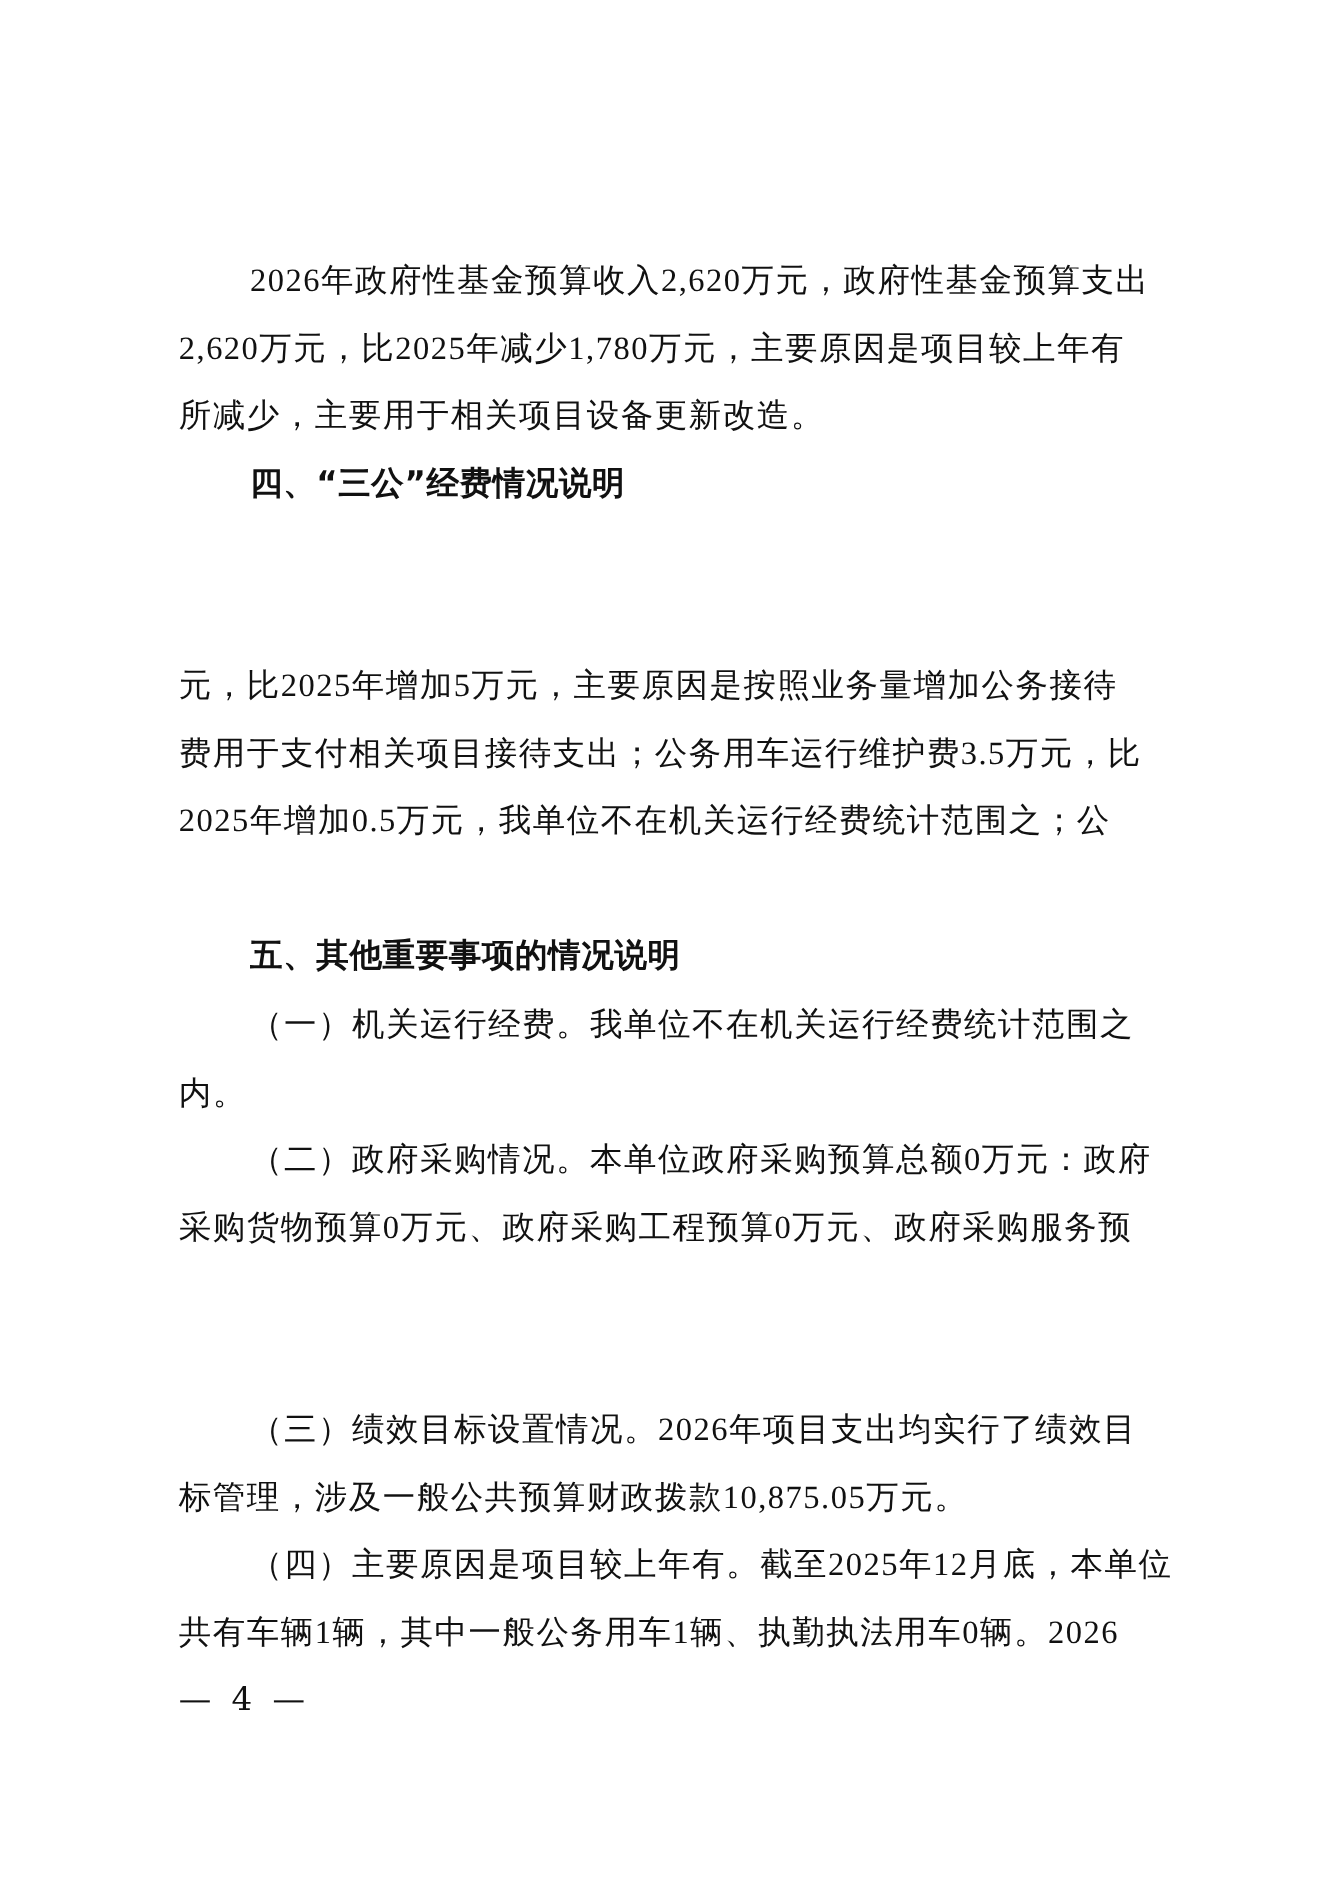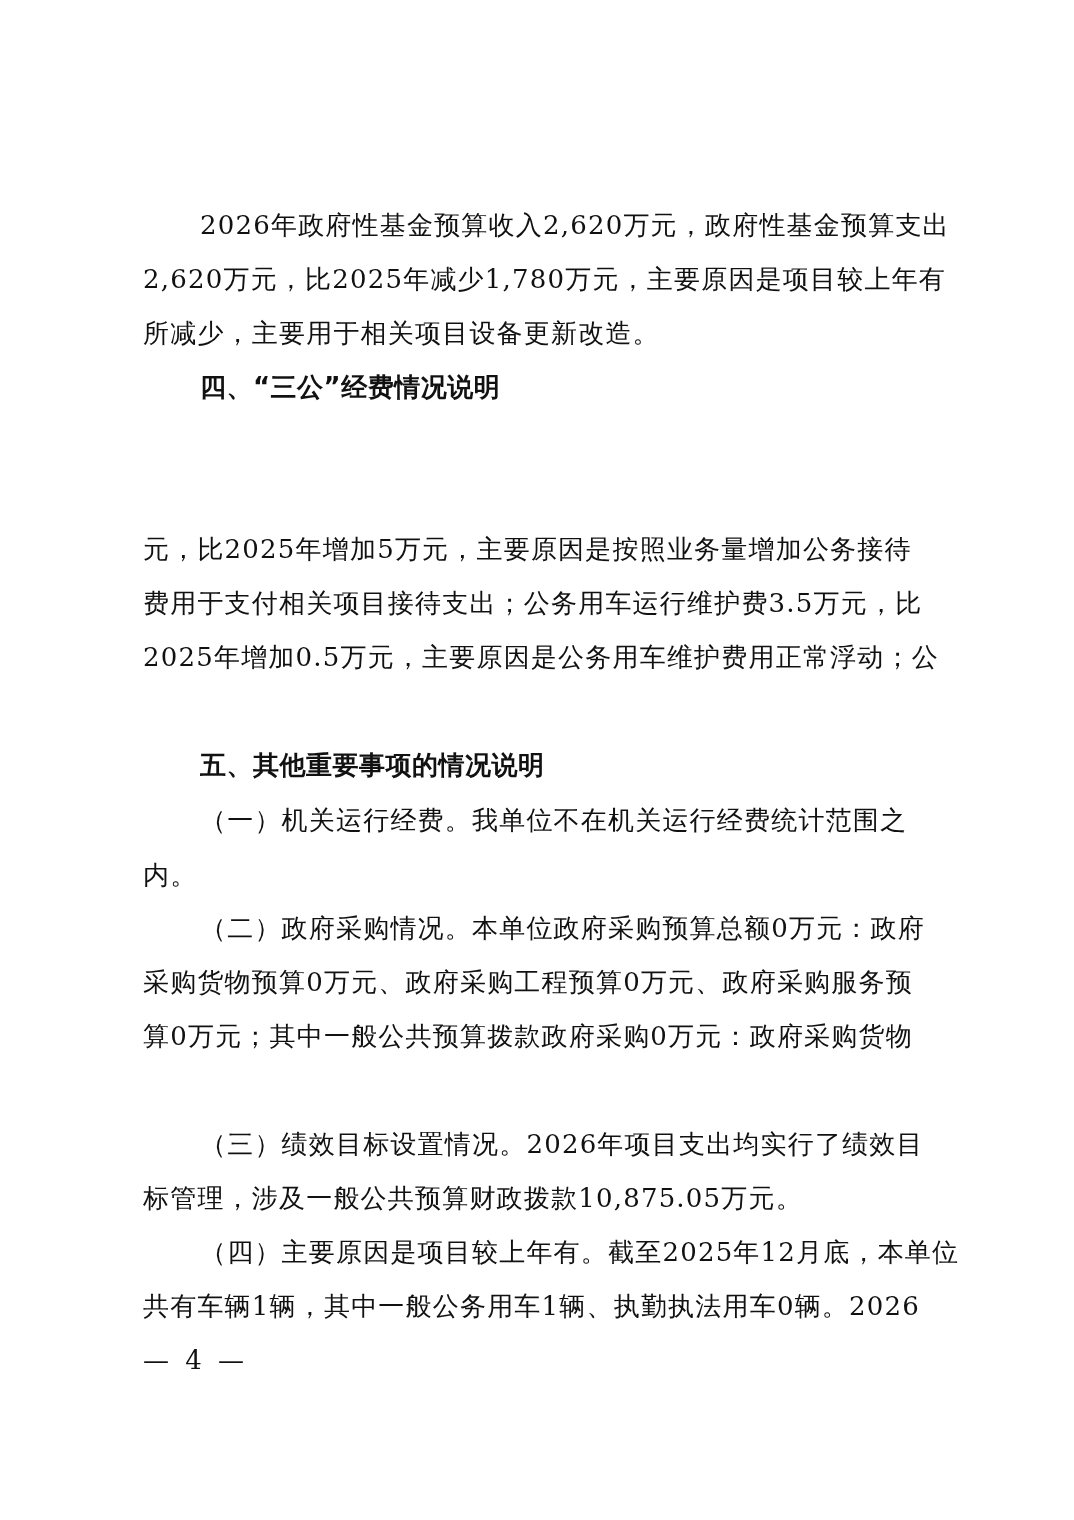--- a/index.html
+++ b/index.html
@@ -1,47 +1,46 @@
 <!DOCTYPE html>
 <html><head>
 <meta charset="utf-8">
 <style>
   html, body { margin: 0; padding: 0; background: #ffffff; }
   body { width: 1074px; height: 1520px; position: relative; overflow: hidden;
          font-family: "DejaVu Serif", "Liberation Serif", serif; color: #111; }
   .page { position: absolute; left: 0; top: 0; width: 1074px; height: 1520px; background: #fff; }
   .line { position: absolute; left: 143px; width: 800px; height: 54px; line-height: 54px;
-          font-size: 26px; white-space: nowrap; letter-spacing: 1.2px; }
+          font-size: 26px; white-space: nowrap; letter-spacing: 1.2px; font-family: Liberation Serif, serif; }
   .line.indent { left: 200px; width: 743px; }
   .line.heading { font-family: "DejaVu Sans", "Liberation Sans", sans-serif; font-weight: bold; letter-spacing: 0.5px; }
   .pagenum { position: absolute; left: 143px; top: 1333px; height: 54px; line-height: 54px;
              font-size: 26px; letter-spacing: 4px; }
 </style>
 </head>
 <body>
 
 <div class="page">
   <div class="line indent" style="top:198px">2026年政府性基金预算收入2,620万元，政府性基金预算支出</div>
   <div class="line" style="top:252px">2,620万元，比2025年减少1,780万元，主要原因是项目较上年有</div>
   <div class="line indent heading" style="top:360px">四、“三公”经费情况说明</div>
 
   <div class="line" style="top:306px">所减少，主要用于相关项目设备更新改造。</div>
 
   <div class="line" style="top:522px">元，比2025年增加5万元，主要原因是按照业务量增加公务接待</div>
   <div class="line" style="top:576px">费用于支付相关项目接待支出；公务用车运行维护费3.5万元，比</div>
-  <div class="line" style="top:630px">2025年增加0.5万元，主要原因是公务用车维护费用正常浮动；公</div>
+  <div class="line" style="top:630px">2025年增加0.5万元，我单位不在机关运行经费统计范围之；公</div>
 
   <div class="line indent heading" style="top:738px">五、其他重要事项的情况说明</div>
 
   <div class="line indent" style="top:793px">（一）机关运行经费。我单位不在机关运行经费统计范围之</div>
   <div class="line" style="top:848px">内。</div>
 
   <div class="line indent" style="top:901px">（二）政府采购情况。本单位政府采购预算总额0万元：政府</div>
   <div class="line" style="top:955px">采购货物预算0万元、政府采购工程预算0万元、政府采购服务预</div>
-  <div class="line" style="top:1009px">算0万元；其中一般公共预算拨款政府采购0万元：政府采购货物</div>
 
   <div class="line indent" style="top:1117px">（三）绩效目标设置情况。2026年项目支出均实行了绩效目</div>
   <div class="line" style="top:1171px">标管理，涉及一般公共预算财政拨款10,875.05万元。</div>
 
   <div class="line indent" style="top:1225px">（四）主要原因是项目较上年有。截至2025年12月底，本单位</div>
   <div class="line" style="top:1279px">共有车辆1辆，其中一般公务用车1辆、执勤执法用车0辆。2026</div>
 
   <div class="pagenum">— 4 —</div>
 </div>
 

